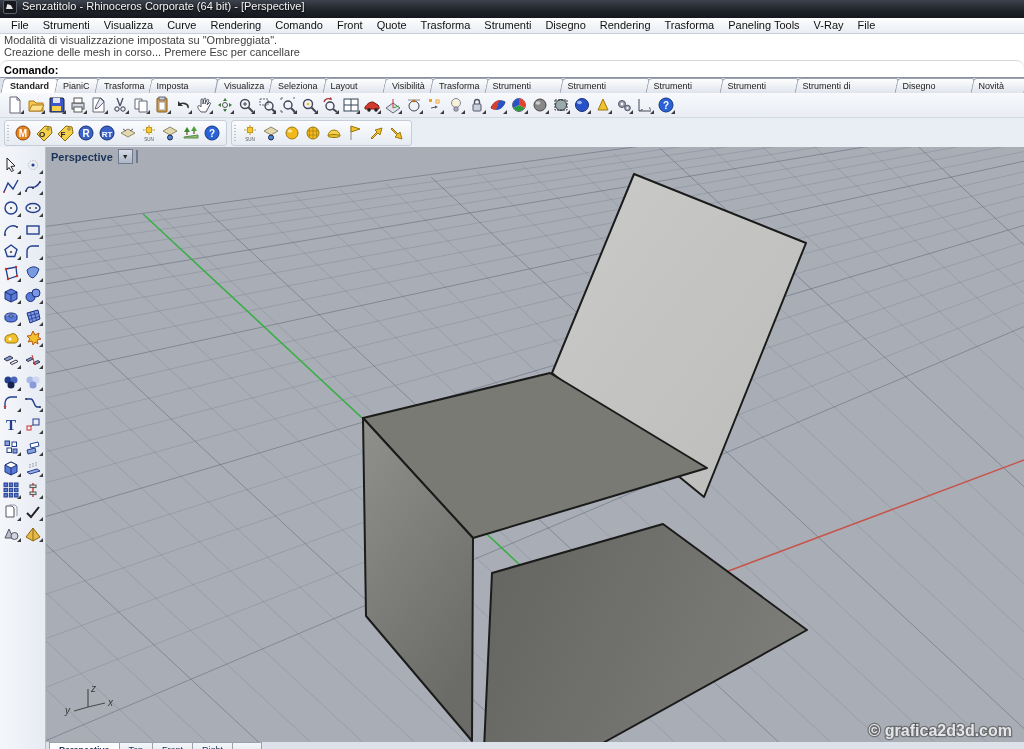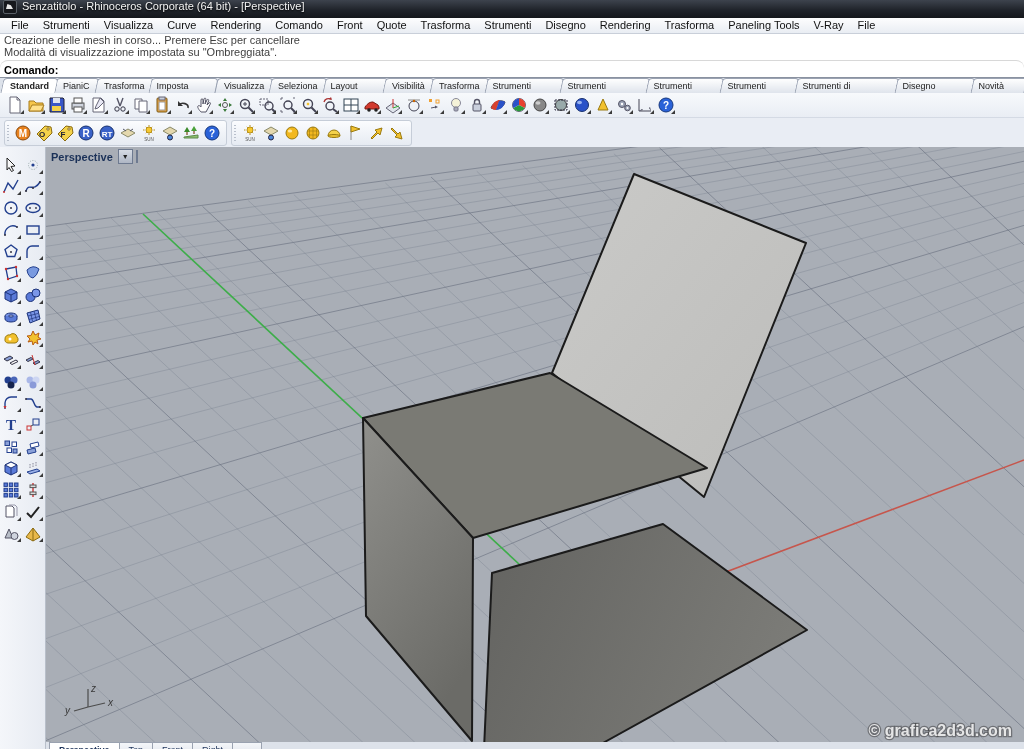--- a/index.html
+++ b/index.html
@@ -91,22 +91,22 @@
       <span class="menuitem">Strumenti</span>
       <span class="menuitem">Disegno</span>
       <span class="menuitem">Rendering</span>
       <span class="menuitem">Trasforma</span>
       <span class="menuitem">Paneling Tools</span>
       <span class="menuitem">V-Ray</span>
       <span class="menuitem">File</span>
     </div>
 
   <div class="cmd">
+    <div class="cmdline">Modalità di visualizzazione impostata su "Ombreggiata".</div>
     <div class="cmdline">Creazione delle mesh in corso... Premere Esc per cancellare</div>
-    <div class="cmdline">Modalità di visualizzazione impostata su "Ombreggiata".</div>
     <div class="cmdprompt">Comando:</div>
   </div>
 
   <div class="tabstrip">
       <span class="rtab active"><span>Standard</span></span>
       <span class="rtab"><span>PianiC</span></span>
       <span class="rtab"><span>Trasforma</span></span>
       <span class="rtab"><span>Imposta vista</span></span>
       <span class="rtab"><span>Visualizza</span></span>
       <span class="rtab"><span>Seleziona</span></span>

